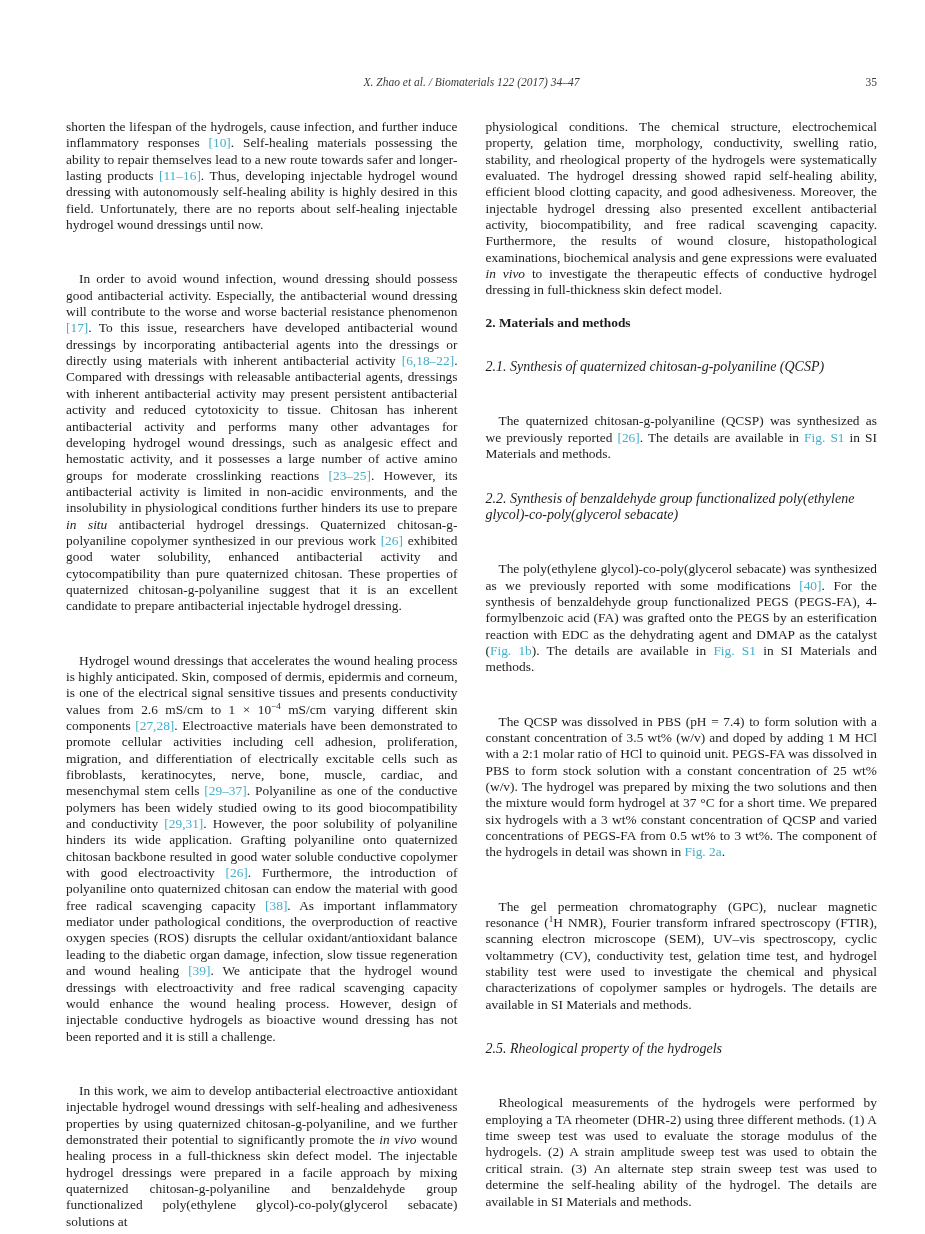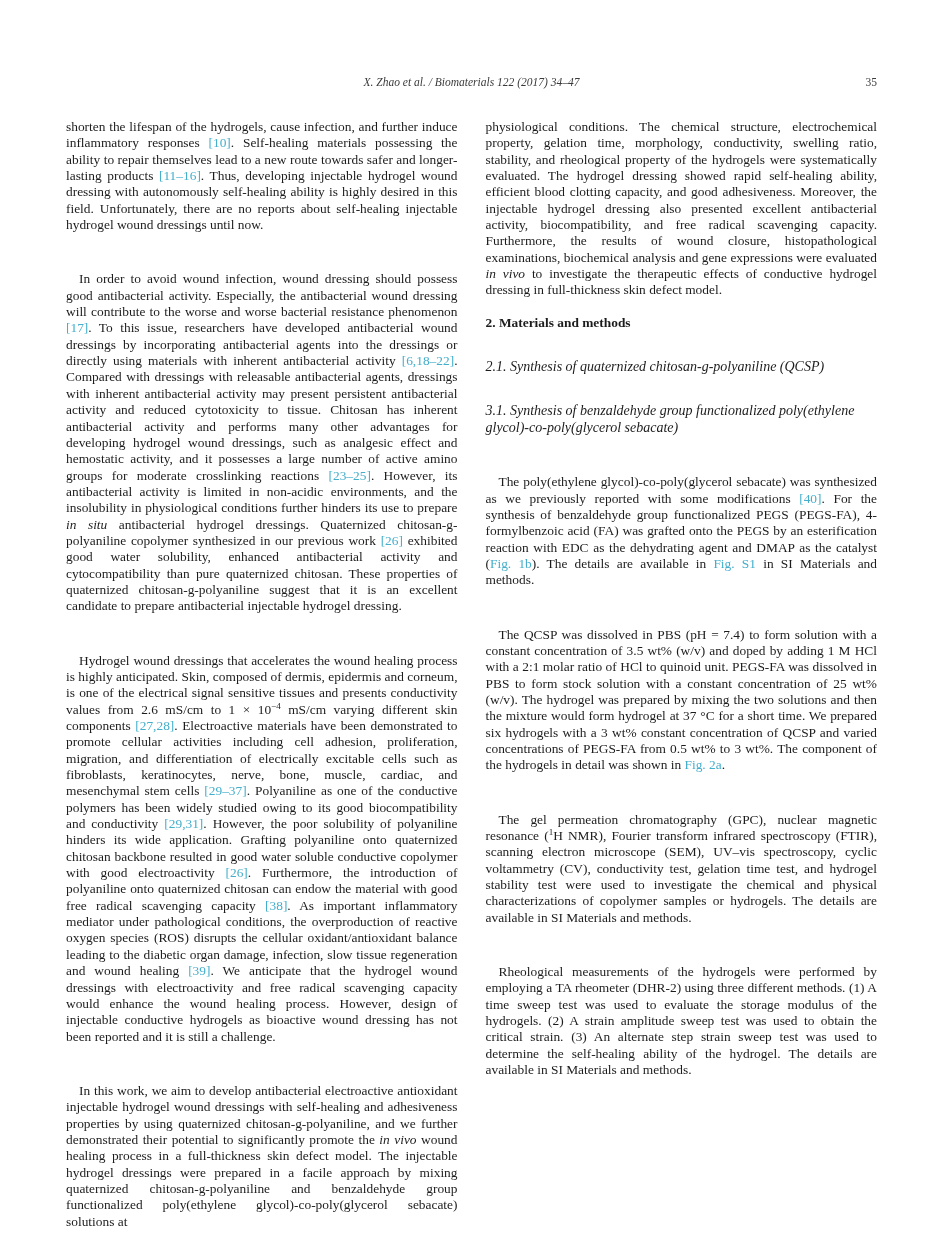--- a/index.html
+++ b/index.html
@@ -80,20 +80,22 @@
     <div class="col">
         <p class="para">shorten the lifespan of the hydrogels, cause infection, and further induce inflammatory responses <a class="cite">[10]</a>. Self-healing materials possessing the ability to repair themselves lead to a new route towards safer and longer-lasting products <a class="cite">[11–16]</a>. Thus, developing injectable hydrogel wound dressing with autonomously self-healing ability is highly desired in this field. Unfortunately, there are no reports about self-healing injectable hydrogel wound dressings until now.</p>
         <p class="para indent">In order to avoid wound infection, wound dressing should possess good antibacterial activity. Especially, the antibacterial wound dressing will contribute to the worse and worse bacterial resistance phenomenon <a class="cite">[17]</a>. To this issue, researchers have developed antibacterial wound dressings by incorporating antibacterial agents into the dressings or directly using materials with inherent antibacterial activity <a class="cite">[6,18–22]</a>. Compared with dressings with releasable antibacterial agents, dressings with inherent antibacterial activity may present persistent antibacterial activity and reduced cytotoxicity to tissue. Chitosan has inherent antibacterial activity and performs many other advantages for developing hydrogel wound dressings, such as analgesic effect and hemostatic activity, and it possesses a large number of active amino groups for moderate crosslinking reactions <a class="cite">[23–25]</a>. However, its antibacterial activity is limited in non-acidic environments, and the insolubility in physiological conditions further hinders its use to prepare <em>in situ</em> antibacterial hydrogel dressings. Quaternized chitosan-g-polyaniline copolymer synthesized in our previous work <a class="cite">[26]</a> exhibited good water solubility, enhanced antibacterial activity and cytocompatibility than pure quaternized chitosan. These properties of quaternized chitosan-g-polyaniline suggest that it is an excellent candidate to prepare antibacterial injectable hydrogel dressing.</p>
         <p class="para indent">Hydrogel wound dressings that accelerates the wound healing process is highly anticipated. Skin, composed of dermis, epidermis and corneum, is one of the electrical signal sensitive tissues and presents conductivity values from 2.6 mS/cm to 1 × 10<sup>−4</sup> mS/cm varying different skin components <a class="cite">[27,28]</a>. Electroactive materials have been demonstrated to promote cellular activities including cell adhesion, proliferation, migration, and differentiation of electrically excitable cells such as fibroblasts, keratinocytes, nerve, bone, muscle, cardiac, and mesenchymal stem cells <a class="cite">[29–37]</a>. Polyaniline as one of the conductive polymers has been widely studied owing to its good biocompatibility and conductivity <a class="cite">[29,31]</a>. However, the poor solubility of polyaniline hinders its wide application. Grafting polyaniline onto quaternized chitosan backbone resulted in good water soluble conductive copolymer with good electroactivity <a class="cite">[26]</a>. Furthermore, the introduction of polyaniline onto quaternized chitosan can endow the material with good free radical scavenging capacity <a class="cite">[38]</a>. As important inflammatory mediator under pathological conditions, the overproduction of reactive oxygen species (ROS) disrupts the cellular oxidant/antioxidant balance leading to the diabetic organ damage, infection, slow tissue regeneration and wound healing <a class="cite">[39]</a>. We anticipate that the hydrogel wound dressings with electroactivity and free radical scavenging capacity would enhance the wound healing process. However, design of injectable conductive hydrogels as bioactive wound dressing has not been reported and it is still a challenge.</p>
         <p class="para indent">In this work, we aim to develop antibacterial electroactive antioxidant injectable hydrogel wound dressings with self-healing and adhesiveness properties by using quaternized chitosan-g-polyaniline, and we further demonstrated their potential to significantly promote the <em>in vivo</em> wound healing process in a full-thickness skin defect model. The injectable hydrogel dressings were prepared in a facile approach by mixing quaternized chitosan-g-polyaniline and benzaldehyde group functionalized poly(ethylene glycol)-co-poly(glycerol sebacate) solutions at</p>
       </div>
     <div class="col">
         <p class="para">physiological conditions. The chemical structure, electrochemical property, gelation time, morphology, conductivity, swelling ratio, stability, and rheological property of the hydrogels were systematically evaluated. The hydrogel dressing showed rapid self-healing ability, efficient blood clotting capacity, and good adhesiveness. Moreover, the injectable hydrogel dressing also presented excellent antibacterial activity, biocompatibility, and free radical scavenging capacity. Furthermore, the results of wound closure, histopathological examinations, biochemical analysis and gene expressions were evaluated <em>in vivo</em> to investigate the therapeutic effects of conductive hydrogel dressing in full-thickness skin defect model.</p>
         <h2 class="sec-heading">2. Materials and methods</h2>
         <h3 class="sub-heading">2.1. Synthesis of quaternized chitosan-g-polyaniline (QCSP)</h3>
-        <h3 class="sub-heading">3.1. Synthesis of benzaldehyde group functionalized poly(ethylene glycol)-co-poly(glycerol sebacate)</h3>
+        <p class="para indent">The quaternized chitosan-g-polyaniline (QCSP) was synthesized as we previously reported <a class="cite">[26]</a>. The details are available in <a class="cite">Fig. S1</a> in SI Materials and methods.</p>
+        <h3 class="sub-heading">2.2. Synthesis of benzaldehyde group functionalized poly(ethylene glycol)-co-poly(glycerol sebacate)</h3>
         <p class="para indent">The poly(ethylene glycol)-co-poly(glycerol sebacate) was synthesized as we previously reported with some modifications <a class="cite">[40]</a>. For the synthesis of benzaldehyde group functionalized PEGS (PEGS-FA), 4-formylbenzoic acid (FA) was grafted onto the PEGS by an esterification reaction with EDC as the dehydrating agent and DMAP as the catalyst (<a class="cite">Fig. 1b</a>). The details are available in <a class="cite">Fig. S1</a> in SI Materials and methods.</p>
         <p class="para indent">The QCSP was dissolved in PBS (pH = 7.4) to form solution with a constant concentration of 3.5 wt% (w/v) and doped by adding 1 M HCl with a 2:1 molar ratio of HCl to quinoid unit. PEGS-FA was dissolved in PBS to form stock solution with a constant concentration of 25 wt% (w/v). The hydrogel was prepared by mixing the two solutions and then the mixture would form hydrogel at 37 °C for a short time. We prepared six hydrogels with a 3 wt% constant concentration of QCSP and varied concentrations of PEGS-FA from 0.5 wt% to 3 wt%. The component of the hydrogels in detail was shown in <a class="cite">Fig. 2a</a>.</p>
         <p class="para indent">The gel permeation chromatography (GPC), nuclear magnetic resonance (<sup>1</sup>H NMR), Fourier transform infrared spectroscopy (FTIR), scanning electron microscope (SEM), UV–vis spectroscopy, cyclic voltammetry (CV), conductivity test, gelation time test, and hydrogel stability test were used to investigate the chemical and physical characterizations of copolymer samples or hydrogels. The details are available in SI Materials and methods.</p>
+        <h3 class="sub-heading">2.5. Rheological property of the hydrogels</h3>
         <p class="para indent">Rheological measurements of the hydrogels were performed by employing a TA rheometer (DHR-2) using three different methods. (1) A time sweep test was used to evaluate the storage modulus of the hydrogels. (2) A strain amplitude sweep test was used to obtain the critical strain. (3) An alternate step strain sweep test was used to determine the self-healing ability of the hydrogel. The details are available in SI Materials and methods.</p>
       </div>
   </div>
 </div>
 
 </body></html>

